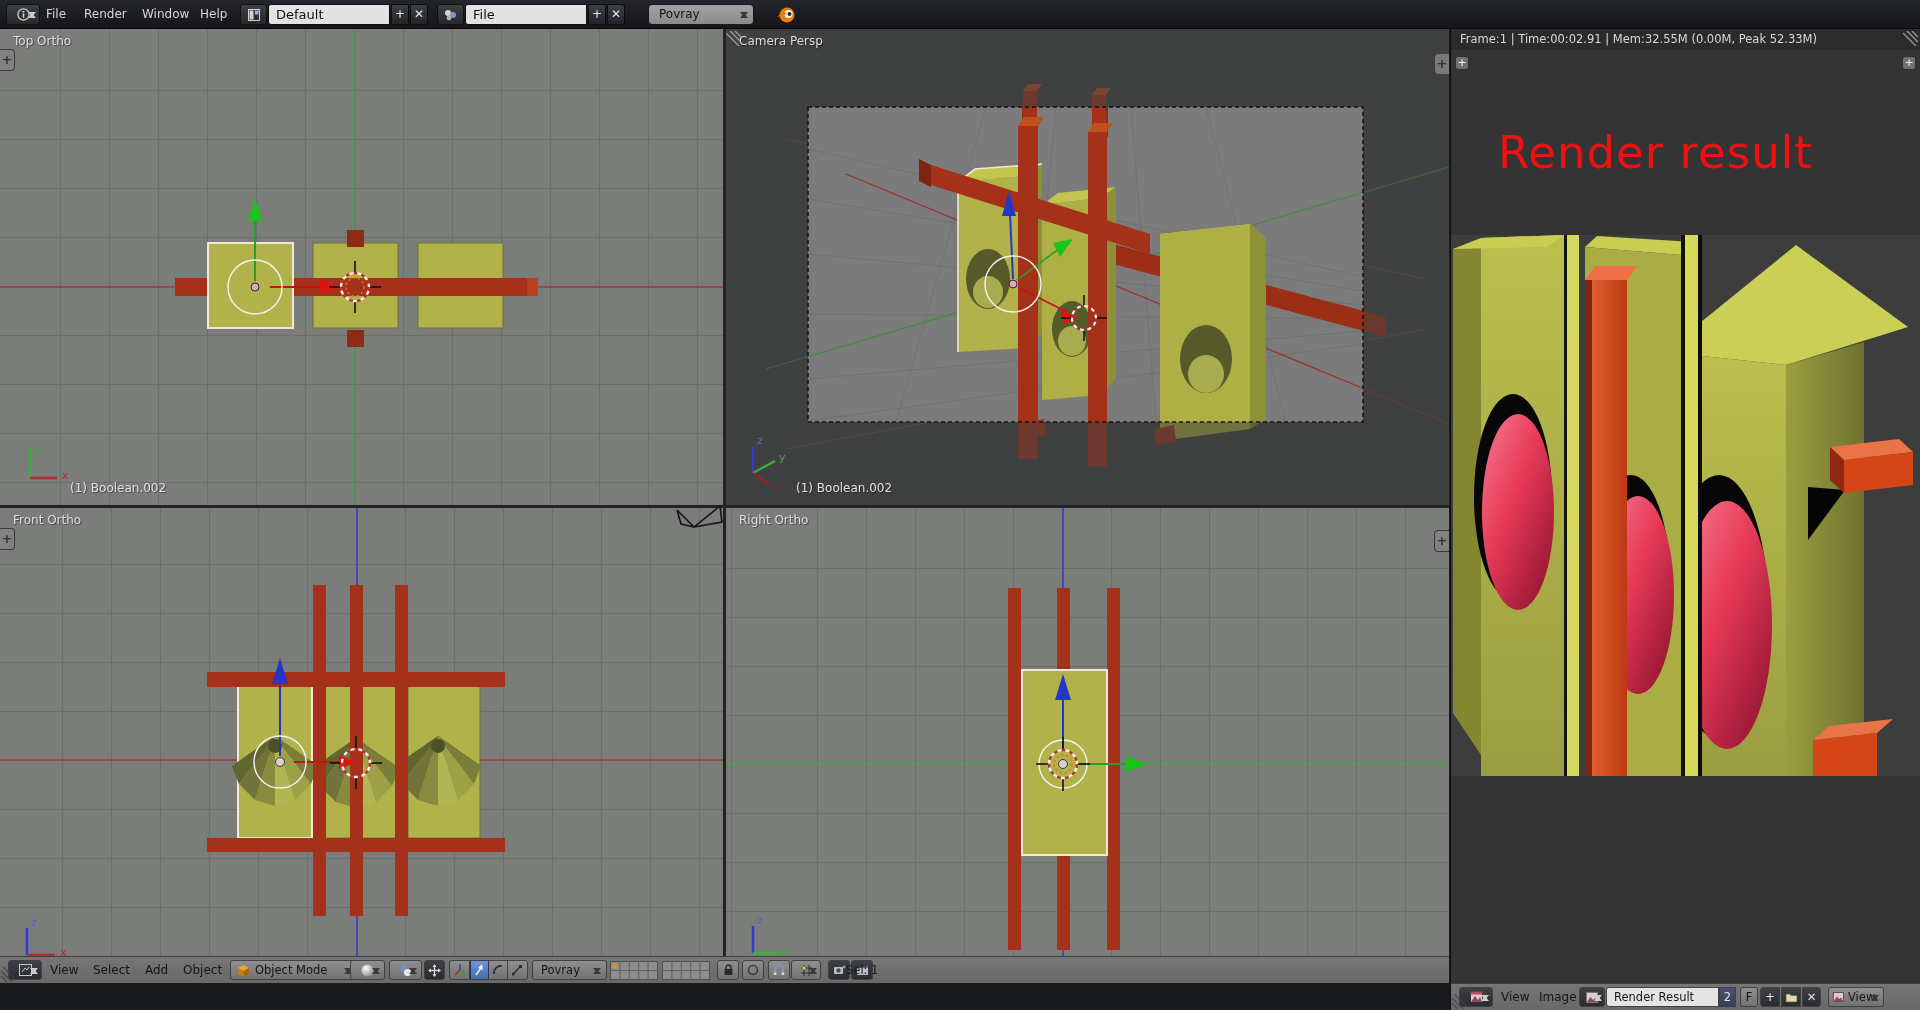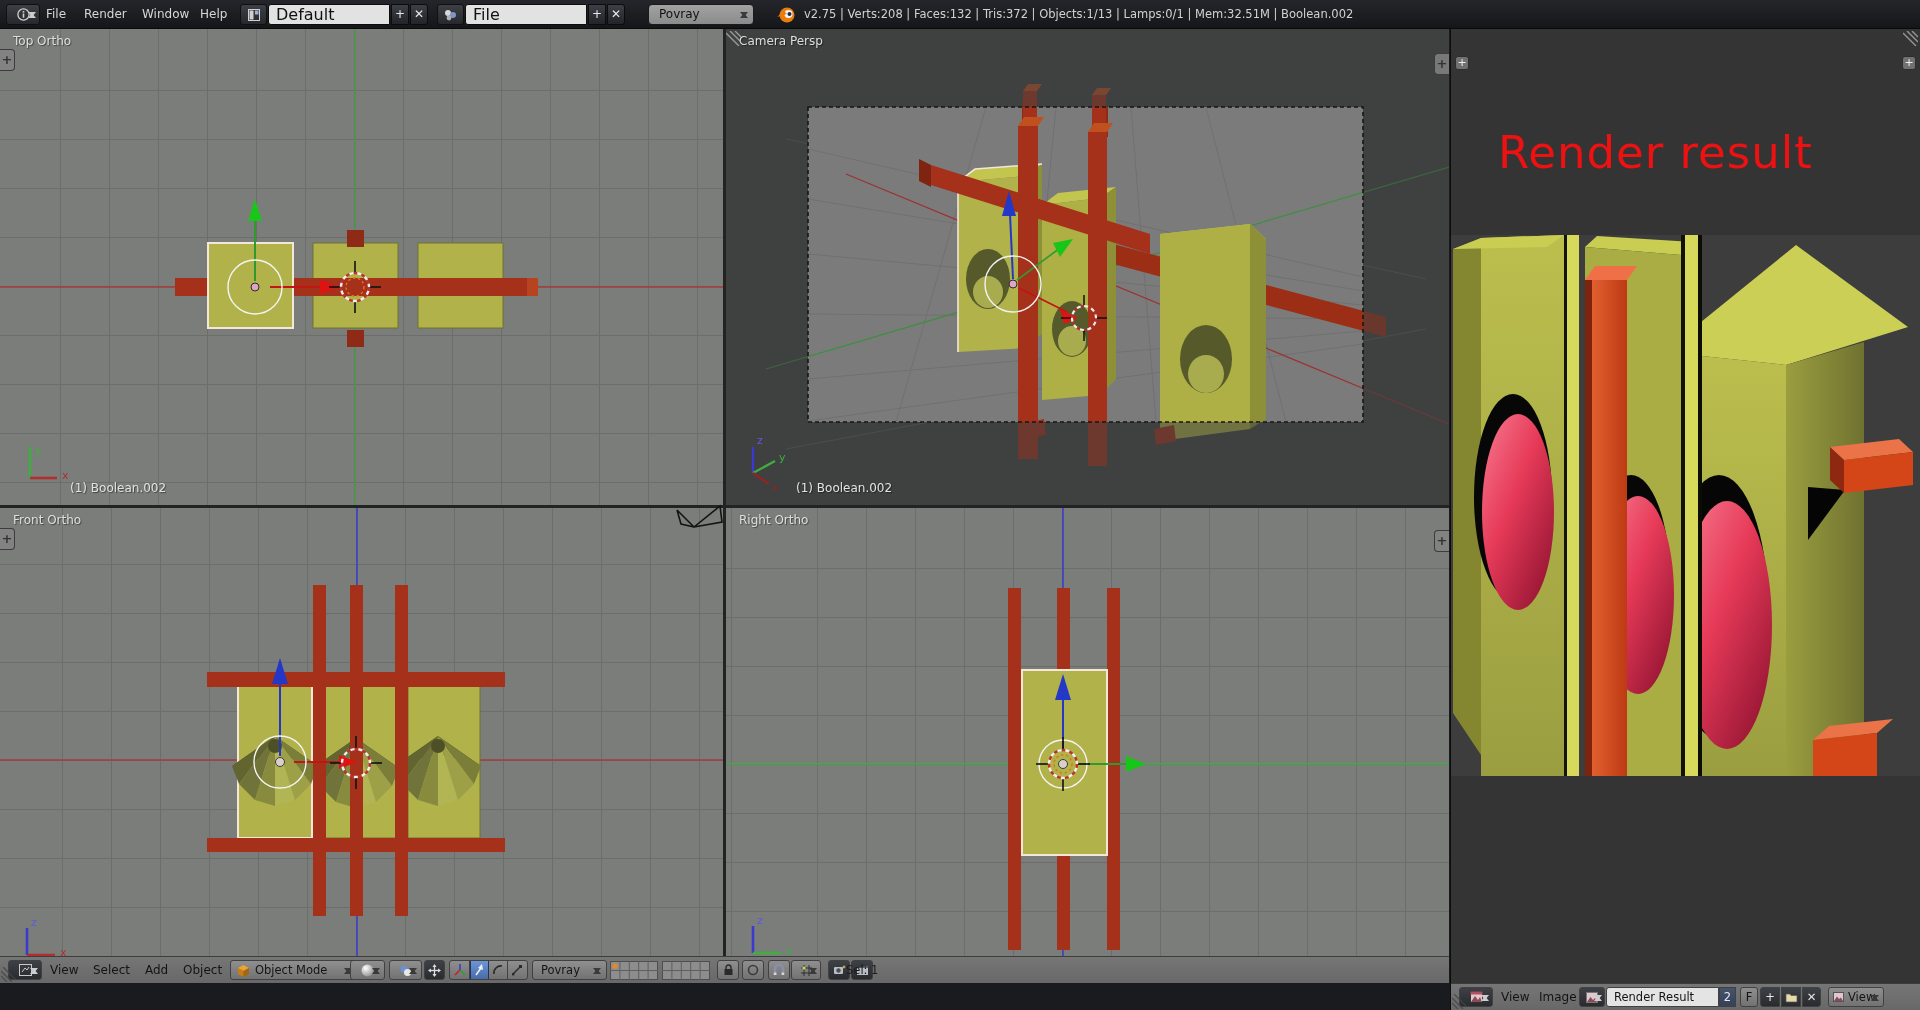--- a/index.html
+++ b/index.html
@@ -9,21 +9,21 @@
 
   
   .topbar { position:absolute; left:0; top:0; width:1920px; height:29px;
             background:linear-gradient(#24262b,#141619); border-bottom:1px solid #0a0a0a; }
   .topbar .menu-label { position:absolute; top:0; height:29px; line-height:29px;
             color:#d6d6d6; font-size:12px; cursor:default; }
   .tb-btn { position:absolute; top:4px; height:21px; border-radius:3px; border:1px solid #101010;
             background:linear-gradient(#3c3f45,#26282c); color:#ddd; font-size:11px;
             display:flex; align-items:center; justify-content:center; }
   .tb-field { position:absolute; top:4px; height:21px; background:#e2e2e2; border:1px solid #0c0c0c;
-            border-radius:3px 0 0 3px; color:#111; font-size:16px; line-height:19px; padding-left:7px; }
+            border-radius:3px 0 0 3px; color:#111; font-size:13px; line-height:19px; padding-left:7px; }
   .tb-sq { position:absolute; top:4px; width:18px; height:21px; background:linear-gradient(#3c3f45,#22242a);
             border:1px solid #0c0c0c; color:#e8e8e8; font-size:12px; text-align:center; line-height:19px; }
   .tb-sq.rr { border-radius:0 3px 3px 0; }
   .engine-dd { position:absolute; top:4px; height:21px; border-radius:4px; border:1px solid #1a1a1a;
             background:linear-gradient(#a2a2a2,#8b8b8b); color:#111; font-size:12px;
             line-height:19px; padding:0 22px 0 10px; }
   .stepper { position:absolute; right:4px; top:4px; width:9px; height:12px; }
   .stepper:before { content:""; position:absolute; top:0; left:0; border:4px solid transparent; border-bottom:5px solid #3a3a3a; }
   .stepper:after  { content:""; position:absolute; bottom:0; left:0; border:4px solid transparent; border-top:5px solid #3a3a3a; }
   .stepper.light:before { border-bottom-color:#cdcdcd; } .stepper.light:after { border-top-color:#cdcdcd; }
@@ -114,21 +114,20 @@
       <span>Povray render</span>
       <span class="stepper"></span>
     </div>
 
     <svg class="" style="position:absolute;left:776px;top:5px;" width="20" height="19" viewBox="0 0 20 19">
       <circle cx="11" cy="10" r="7.5" fill="#e87d0d"></circle>
       <circle cx="12.5" cy="9" r="4" fill="#f4f4f4"></circle>
       <circle cx="13.5" cy="9" r="2" fill="#1a2a4a"></circle>
       <path d="M1,12 L8,6 L11,9 Z" fill="#e87d0d"></path>
     </svg>
-    <span class="stats-text" style="left:804px;">v2.75 | Verts:208 | Faces:132 | Tris:372 | Objects:1/13 | Lamps:0/1 | Mem:32.51M | Boolean.002</span>
   </header>
 
   <div class="area-3d">
 
     <div class="quad" style="left:0;top:0;width:723px;height:476px;background-position:12px 13px;">
       <svg width="723" height="476">
         <line x1="0" y1="258" x2="723" y2="258" stroke="#a43c3c" stroke-width="1.5"></line>
         <line x1="355" y1="0" x2="355" y2="476" stroke="#4a9a4a" stroke-width="1.5"></line>
         <rect x="313" y="214" width="85" height="85" fill="#b1b34a" stroke="#70722f" stroke-width="1"></rect>
         <rect x="418" y="214" width="85" height="85" fill="#b1b34a" stroke="#70722f" stroke-width="1"></rect>
@@ -518,20 +517,21 @@
         <g stroke="#444" stroke-width="1.4">
             <line x1="0" y1="4" x2="11" y2="15"></line>
             <line x1="0" y1="9" x2="6" y2="15"></line>
             <line x1="2" y1="0" x2="15" y2="13"></line>
           </g>
       </svg>
     </div>
   </div>
 
   <div class="area-img">
+    <div class="render-stats">Frame:1 | Time:00:02.91 | Mem:32.55M (0.00M, Peak 52.33M)</div>
     <div class="mini-plus" style="left:4px;top:27px;">+</div>
     <div class="mini-plus" style="right:4px;top:27px;">+</div>
     <svg class="corner-hatch" style="right:2px;top:2px;" viewBox="0 0 15 15">
       <g stroke="#b5b5b5" stroke-width="1.4">
           <line x1="4" y1="0" x2="15" y2="11"></line>
           <line x1="9" y1="0" x2="15" y2="6"></line>
           <line x1="0" y1="2" x2="13" y2="15"></line>
         </g>
     </svg>
 

